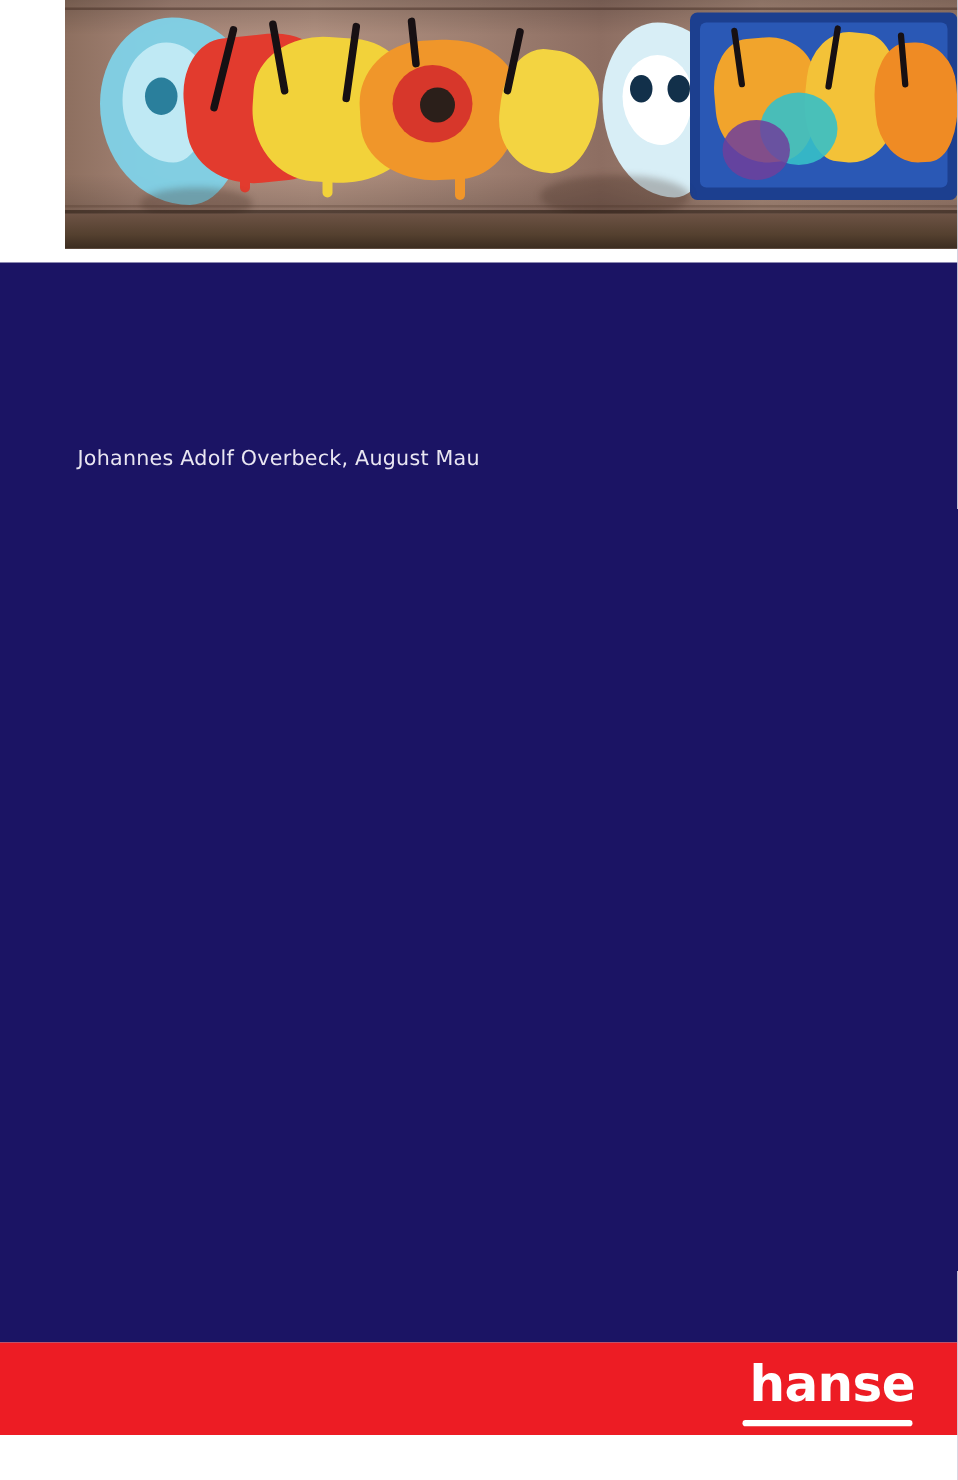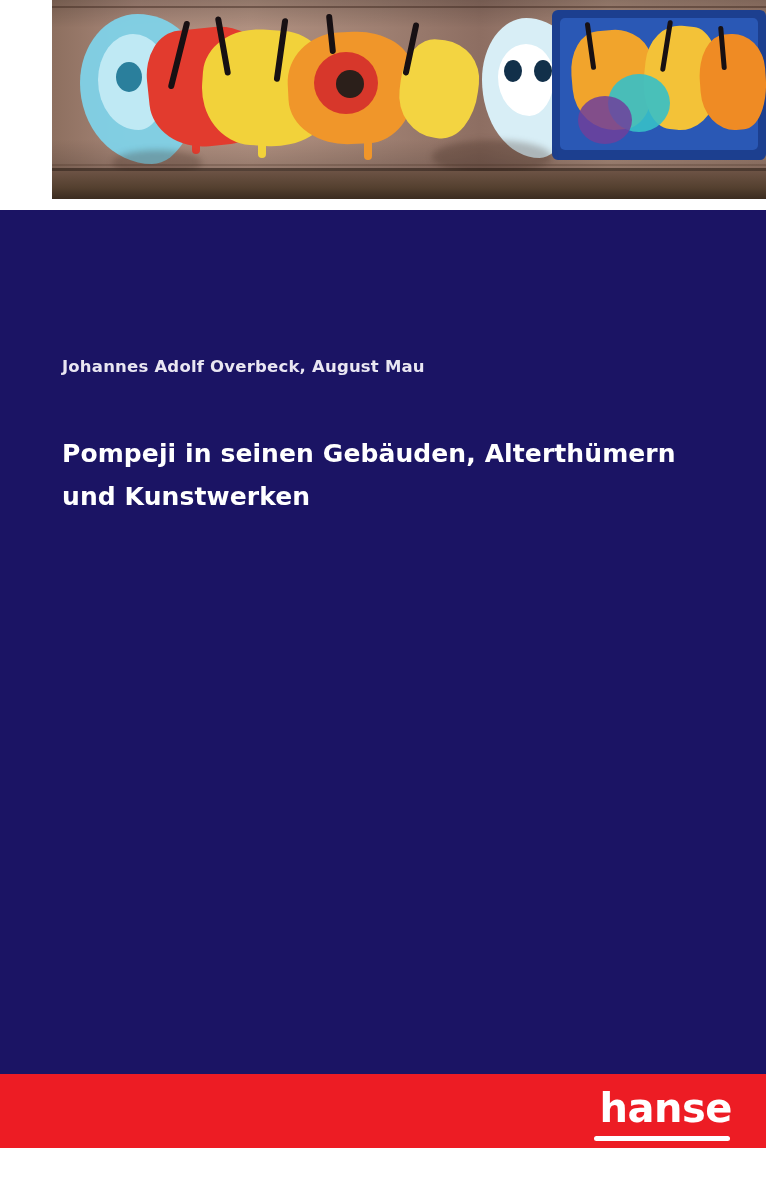--- a/index.html
+++ b/index.html
@@ -117,21 +117,21 @@
     height: 864px;
     background: #1b1464;
   }
   .author {
     position: absolute;
     left: 62px;
     top: 147px;
     width: 640px;
     color: #e9e6f2;
     font-size: 16.5px;
-    font-weight: bold;
+    font-weight: normal;
     letter-spacing: .2px;
   }
   .title {
     position: absolute;
     left: 62px;
     top: 222px;
     width: 660px;
     color: #ffffff;
     font-size: 25px;
     line-height: 1.72;
@@ -233,21 +233,20 @@
     <div class="grime" style="left:60px;top:150px;width:90px;height:26px;"></div>
 
     <div class="wall-base-line"></div>
     <div class="wall-base"></div>
   </div>
 
   <div class="left-white"></div>
 
   <div class="navy">
     <div class="author">Johannes Adolf Overbeck, August Mau</div>
-    <div class="title">Pompeji in seinen Gebäuden, Alterthümern und Kunstwerken</div>
   </div>
 
   <div class="red-band"></div>
   <div class="logo">hanse</div>
   <div class="logo-underline"></div>
   <div class="white-foot"></div>
 
 </div>
 
 </body></html>

